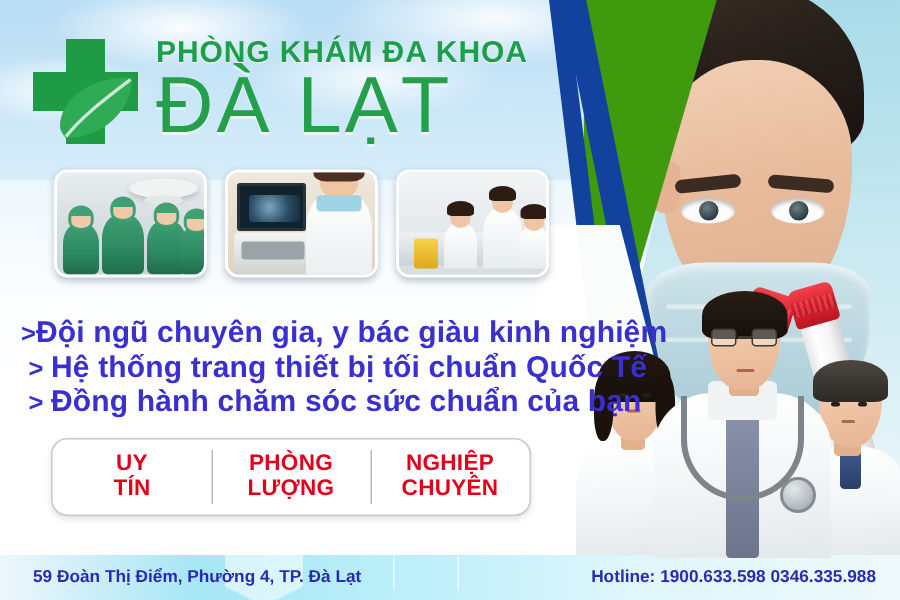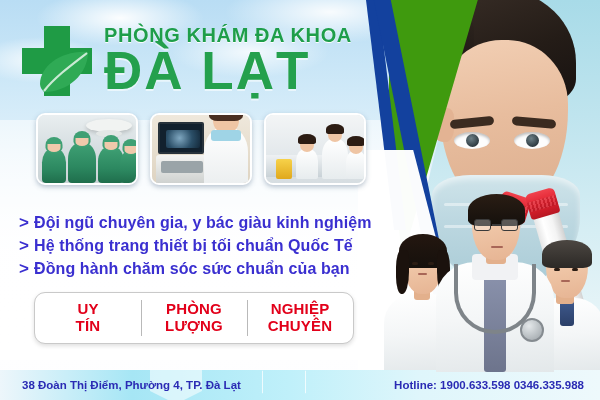--- a/index.html
+++ b/index.html
@@ -129,21 +129,21 @@
   
   .head-top {
     position:absolute; left:104px; top:24px;
     font-size:20px; font-weight:bold; letter-spacing:.6px;
     color:#1e9e4a;
     text-shadow:0 1px 0 rgba(255,255,255,.9);
     white-space:nowrap;
   }
   .head-main {
     position:absolute; left:104px; top:44px;
-    font-size:53px; font-weight:bold; letter-spacing:2px;
+    font-size:53px; font-weight:normal; letter-spacing:2px;
     color:#24a04d; line-height:1;
     text-shadow:0 2px 0 rgba(255,255,255,.55);
     white-space:nowrap;
   }
 
   
   .thumbs { position:absolute; left:36px; top:113px; width:330px; height:72px; display:flex; gap:12px; }
   .thumb {
     width:102px; height:72px; border-radius:9px; overflow:hidden; position:relative;
     border:2px solid #ffffff;
@@ -176,21 +176,21 @@
   .yellowbin{ position:absolute; left:10px; bottom:4px; width:16px; height:20px; background:linear-gradient(180deg,#f7d24a,#e0a81c); border-radius:2px;}
 
   
   .bullets { position:absolute; left:14px; top:211px; width:430px; }
   .b-row { display:flex; align-items:center; height:23px; }
   .b-chev {
     color:#3a2fd0; font-size:17px; font-weight:bold; width:20px;
     text-align:center; line-height:1;
   }
   .b-txt {
-    color:#3a2fd0; font-size:16px; font-weight:bold; letter-spacing:.1px;
+    color:#3a2fd0; font-size:20px; font-weight:bold; letter-spacing:.1px;
     white-space:nowrap;
   }
 
   
   .valbox {
     position:absolute; left:34px; top:292px; width:320px; height:52px;
     background:#ffffff; border:1px solid #c9c9c9; border-radius:11px;
     box-shadow:0 2px 4px rgba(0,0,0,.13);
     display:flex; align-items:stretch;
   }
@@ -459,17 +459,17 @@
     </div>
     <div class="valcell">
       <span>NGHIỆP</span>
       <span>CHUYÊN</span>
     </div>
   </div>
 
   <div class="footer">
     <div class="hexdeco"></div>
     <div class="hexdeco2"></div>
-    <div class="f-addr">38 Đoàn Thị Điểm, Phường 4, TP. Đà Lạt</div>
+    <div class="f-addr">59 Đoàn Thị Điểm, Phường 4, TP. Đà Lạt</div>
     <div class="f-hot">Hotline: 1900.633.598  0346.335.988</div>
   </div>
 
 </div>
 
 </body></html>

